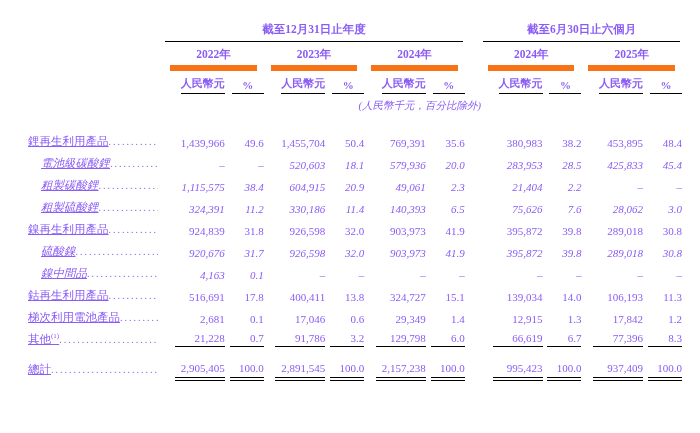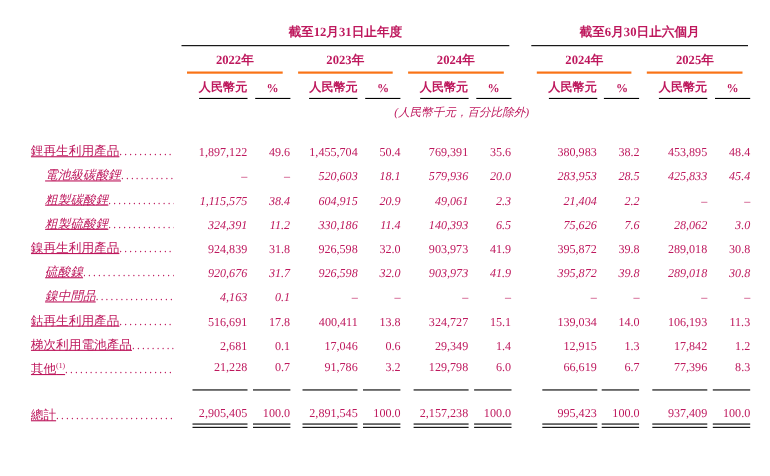--- a/index.html
+++ b/index.html
@@ -1,32 +1,32 @@
 <!DOCTYPE html>
 <html><head>
 <meta charset="utf-8">
 <style>
   html,body{margin:0;padding:0;background:#fff;}
   .page{
-    width:700px;height:433px;background:#fff;color:#be185d;overflow:hidden;
+    width:700px;height:433px;background:#fff;color:#8b5cf6;overflow:hidden;
     font-family:"Liberation Serif","DejaVu Serif",serif;
   }
   table{
     border-collapse:collapse;table-layout:fixed;
     width:654px;margin:22px 0 0 28px;font-size:11px;
   }
   td,th{padding:0;vertical-align:bottom;font-weight:normal;}
   
   .sec div{
     font-weight:bold;font-size:11.5px;text-align:center;
     border-bottom:1px solid #000;padding-bottom:4px;margin:0 2px;
   }
   .yr div{
     font-weight:bold;font-size:11.5px;text-align:center;
-    border-bottom:2px solid #f97316;padding-bottom:3px;margin:5px 7px 0 7px;
+    border-bottom:6px solid #f97316;padding-bottom:3px;margin:5px 7px 0 7px;
   }
   .uh{text-align:right;}
   .uh .amt{
     display:inline-block;font-weight:bold;font-size:11px;
     border-bottom:1px solid #000;padding:5px 0 2px 0;
   }
   .uh .pc{
     display:inline-block;width:32px;text-align:center;font-weight:bold;font-size:11px;
     border-bottom:1px solid #000;padding:5px 0 2px 0;
   }
@@ -41,21 +41,21 @@
   }
   .lbl{font-size:11.5px;text-decoration:underline;}
   .sub .lbl{font-style:italic;padding-left:13px;}
   .dots{flex:1;overflow:hidden;}
   .dots::after{content:"...................................................";letter-spacing:2px;font-size:10px;}
   .num{text-align:right;white-space:nowrap;}
   .cl{display:inline-block;min-width:50px;text-align:right;}
   .pct .cl{min-width:34px;}
   .sub .num .cl{font-style:italic;}
   sup{font-size:7px;vertical-align:super;line-height:0;}
-  .rule .cl{border-bottom:1px solid #000;padding-bottom:14px;}
+  .rule .cl{border-bottom:1px solid #000;padding-bottom:2px;}
   .total{font-weight:bold;}
   .total td{padding-top:13px;}
   .total .cl{border-bottom:4px double #000;padding-bottom:3px;}
   .gapcol{width:16px;}
 </style>
 </head>
 <body>
 
 <div class="page">
   <table>
@@ -122,21 +122,21 @@
         <td class="note" colspan="7">(人民幣千元，百分比除外)</td>
         <td colspan="4"></td>
       </tr>
     </thead>
     <tbody id="tbody">
         <tr>
           <td class="lblcell">
             <span class="lbl">鋰再生利用產品</span>
             <span class="dots"></span>
           </td>
-          <td class="num"><span class="cl">1,897,122</span></td>
+          <td class="num"><span class="cl">1,439,966</span></td>
           <td class="num pct"><span class="cl">49.6</span></td>
           <td class="num"><span class="cl">1,455,704</span></td>
           <td class="num pct"><span class="cl">50.4</span></td>
           <td class="num"><span class="cl">769,391</span></td>
           <td class="num pct"><span class="cl">35.6</span></td>
           <td></td>
           <td class="num"><span class="cl">380,983</span></td>
           <td class="num pct"><span class="cl">38.2</span></td>
           <td class="num"><span class="cl">453,895</span></td>
           <td class="num pct"><span class="cl">48.4</span></td>

